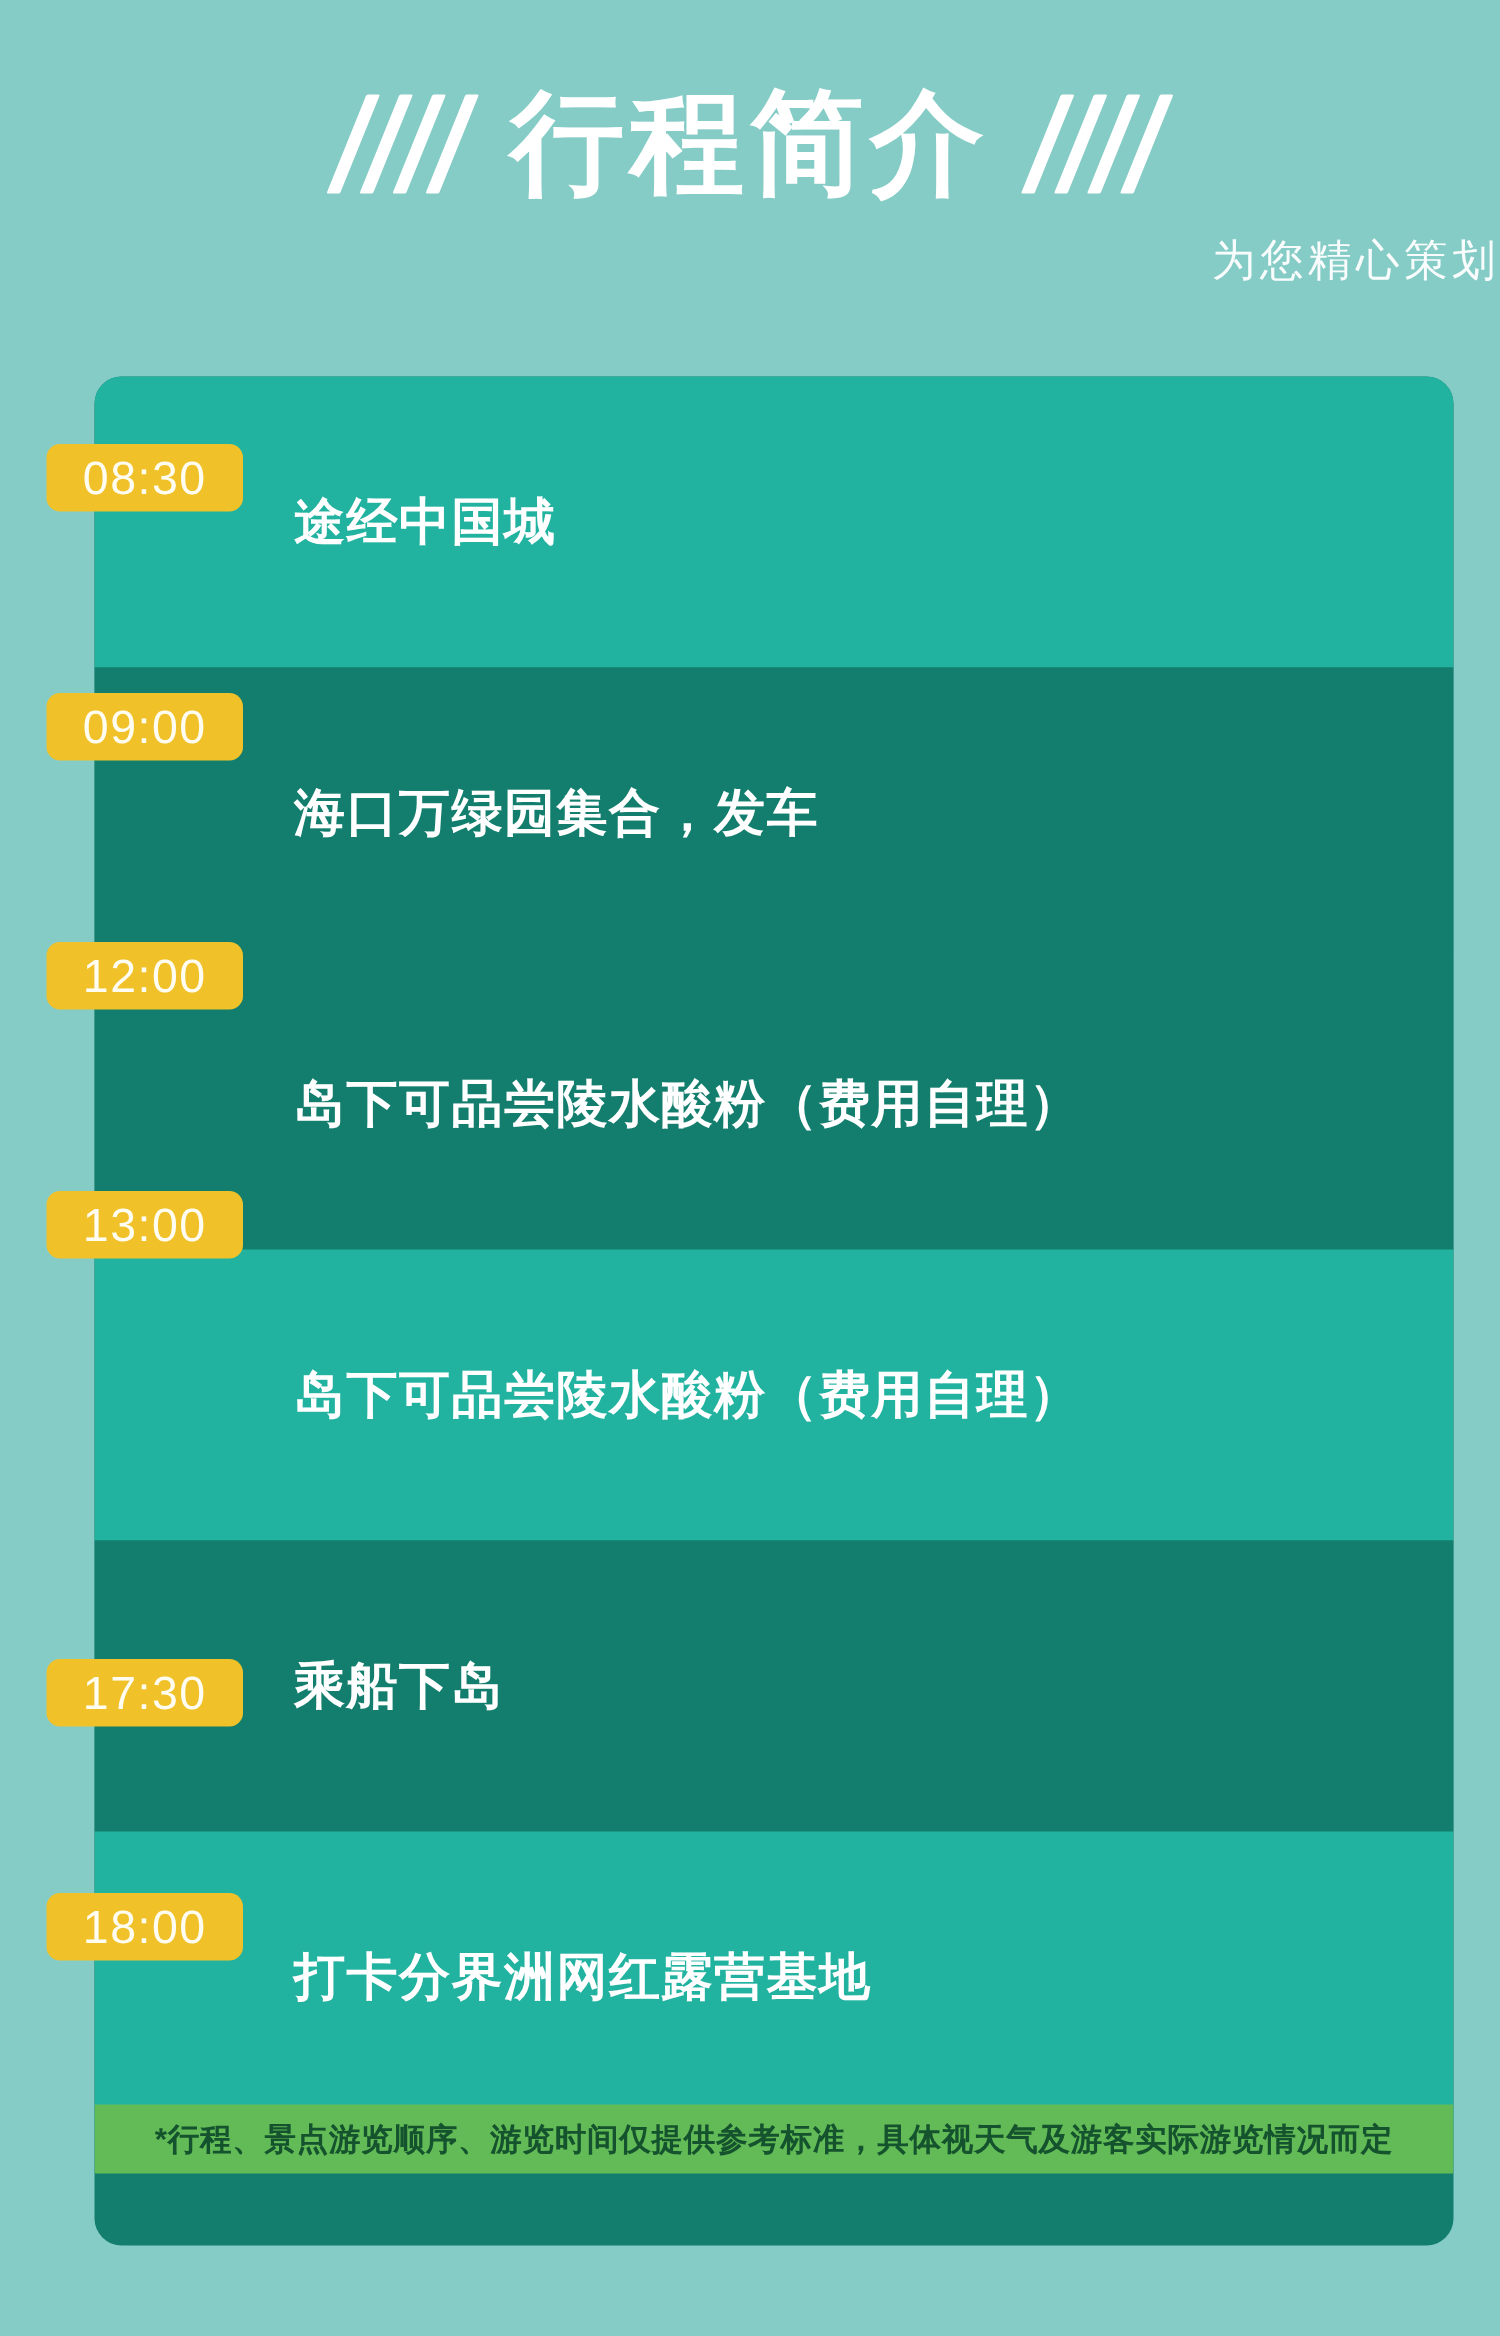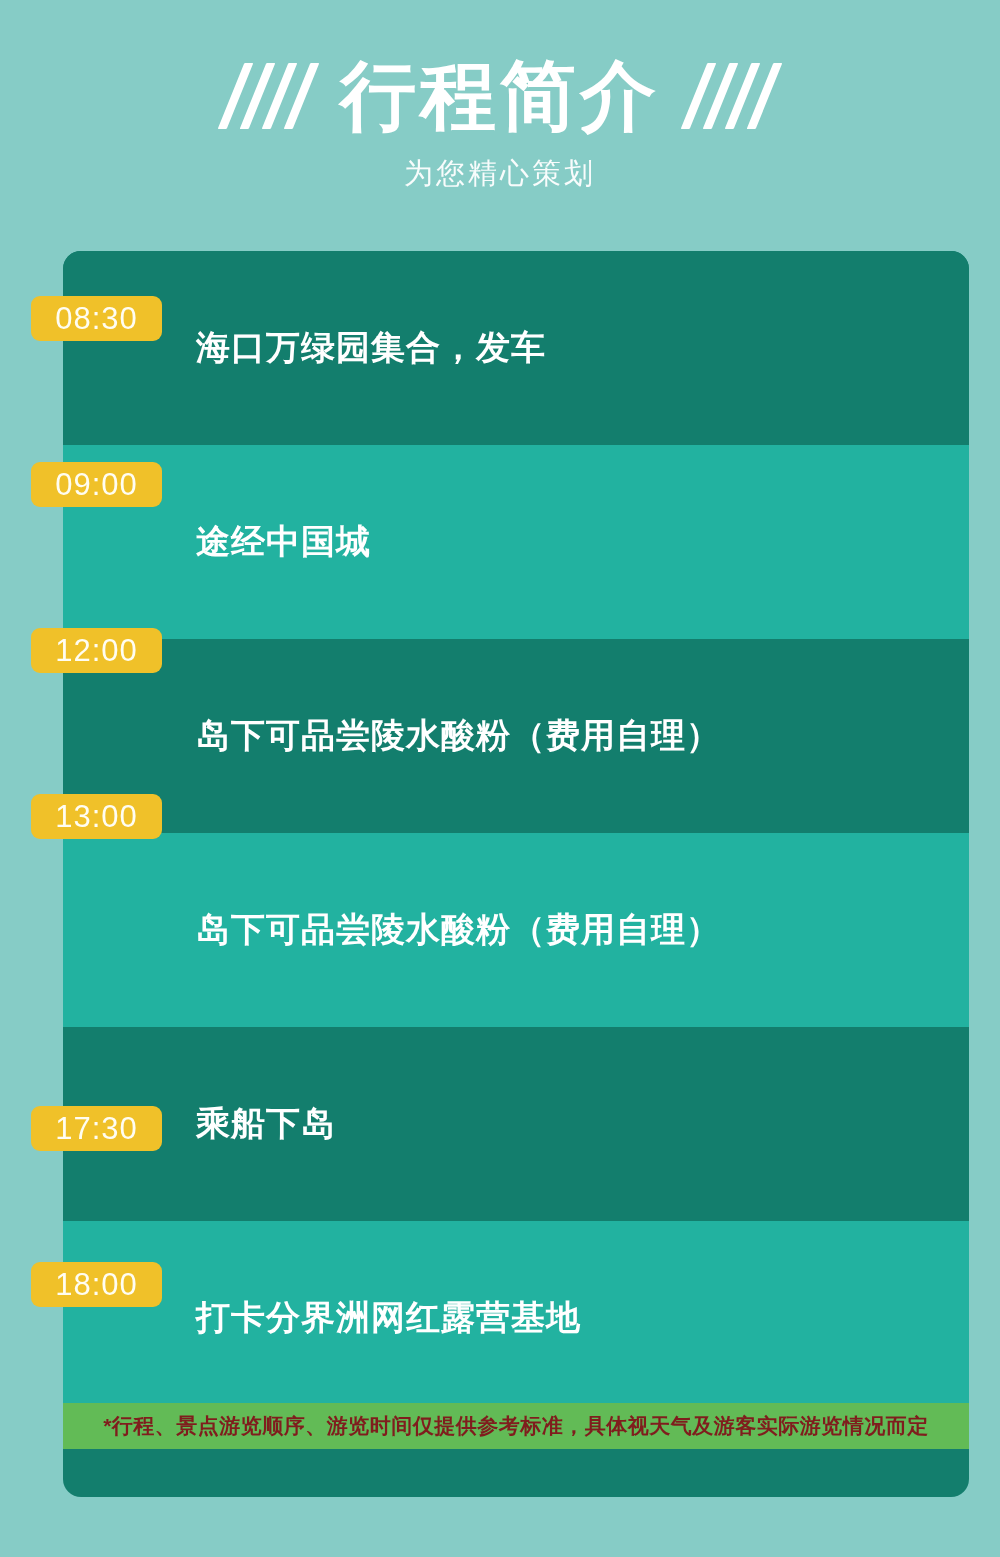--- a/index.html
+++ b/index.html
@@ -11,21 +11,21 @@
     height: 1557px;
     background: #86ccc6;
     font-family: "Liberation Sans", "DejaVu Sans", sans-serif;
     overflow: hidden;
     position: relative;
   }
 
   
   .header {
     padding-top: 58px;
-    text-align: center;
+    text-align: right;
     position: relative;
   }
   .title-row {
     display: flex;
     align-items: center;
     justify-content: center;
     gap: 34px;
   }
   .slashes {
     display: flex;
@@ -129,21 +129,21 @@
     width: 100%;
     height: 46px;
     background: #62bb56;
     display: flex;
     align-items: center;
     justify-content: center;
   }
   .note span {
     font-size: 21px;
     font-weight: bold;
-    color: #7f1d1d;
+    color: #14532d;
     letter-spacing: 0.5px;
     white-space: nowrap;
   }
 </style>
 </head>
 <body>
 
 <div class="header">
   <div class="title-row">
     <div class="slashes">
@@ -158,25 +158,25 @@
         <i class="slash"></i>
         <i class="slash"></i>
         <i class="slash"></i>
     </div>
   </div>
   <div class="subtitle">为您精心策划</div>
 </div>
 
 <div class="card">
   <div class="rows">
+    <div class="row light">
+      <div class="row-text">途经中国城</div>
+    </div>
     <div class="row dark">
       <div class="row-text">海口万绿园集合，发车</div>
-    </div>
-    <div class="row light">
-      <div class="row-text">途经中国城</div>
     </div>
     <div class="row dark">
       <div class="row-text">岛下可品尝陵水酸粉（费用自理）</div>
     </div>
     <div class="row light">
       <div class="row-text">岛下可品尝陵水酸粉（费用自理）</div>
     </div>
     <div class="row dark">
       <div class="row-text">乘船下岛</div>
     </div>

